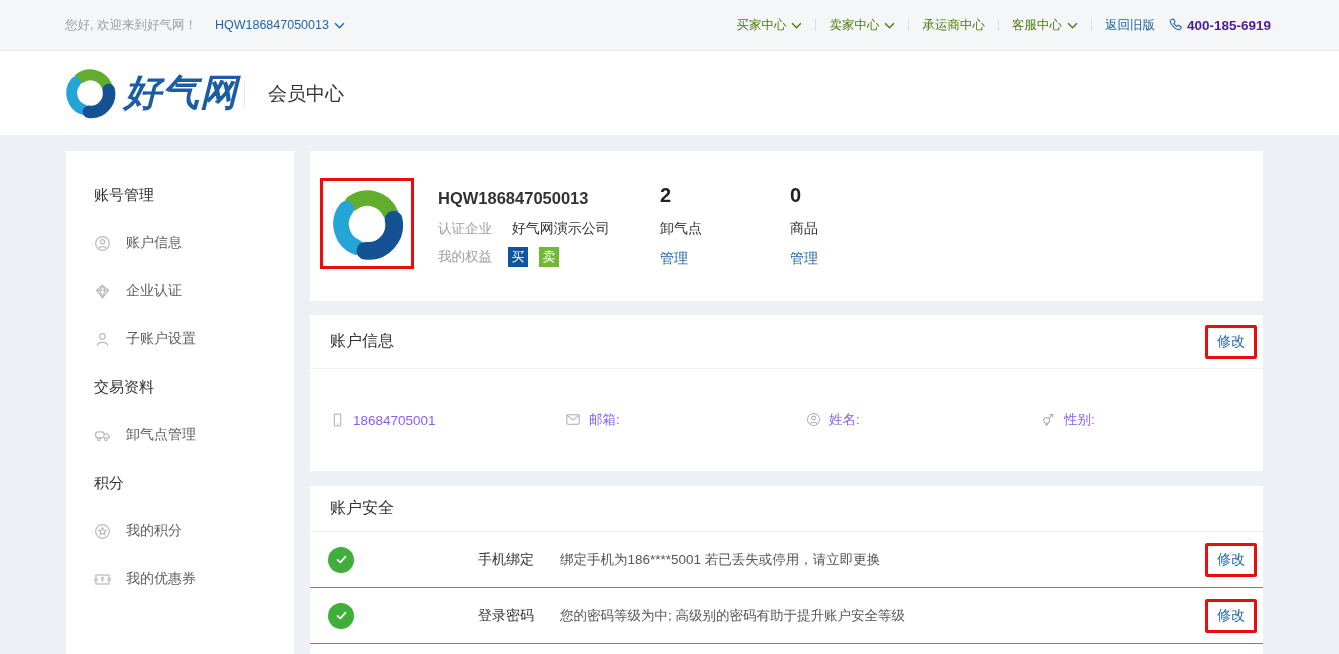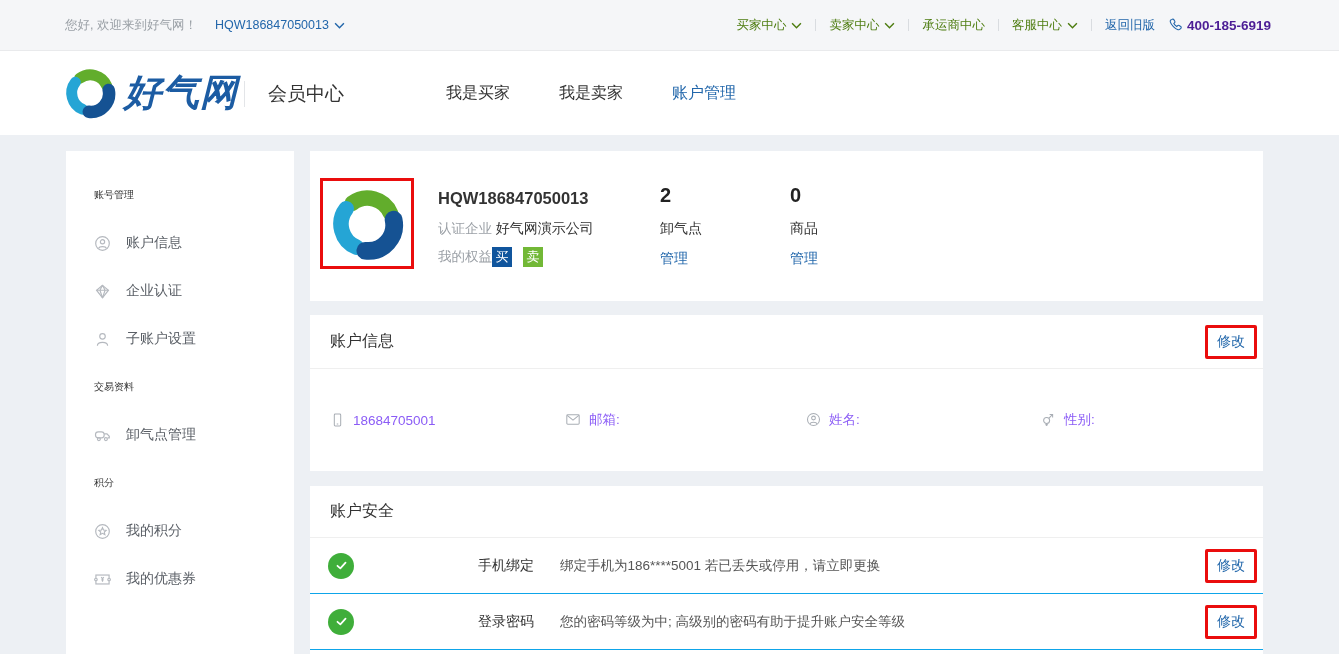--- a/index.html
+++ b/index.html
@@ -29,32 +29,32 @@
   .header-nav .nav-item { cursor:pointer; }
   .header-nav .active { color:#2267ab; }
 
   
   .page-body { position:relative; height:537px; }
   .card { background:#fff; position:absolute; }
 
   
   .sidebar { left:66px; top:16px; width:228px; height:521px; overflow:hidden; padding-top:20px; }
   .sb-row { height:48px; display:flex; align-items:center; padding-left:28px; font-size:14px; }
-  .sb-group-title { color:#333; font-size:10px; cursor:default; }
+  .sb-group-title { color:#333; font-size:15px; cursor:default; }
   .sb-item { color:#5a5f66; cursor:pointer; }
   .sb-item .sb-icon { width:17px; height:17px; margin-right:15px; display:inline-flex; color:#b5b9bf; }
   .sb-icon svg { width:17px; height:17px; }
 
   
   .profile-card { left:310px; top:16px; width:953px; height:150px; }
   .avatar-box { position:absolute; left:10px; top:27px; width:94px; height:91px;
     border:3px solid #ea0d0d; background:#fff; display:flex; align-items:center; justify-content:center; cursor:pointer; }
   .p-id { position:absolute; left:128px; top:38px; font-size:16.5px; font-weight:bold; color:#333; }
   .p-row2 { position:absolute; left:128px; top:69px; font-size:13.5px; }
-  .p-label { color:#9ba0a6; }
+  .p-label { color:#9ba0a6; margin-right:16px; }
   .p-company { color:#333; font-size:14px; }
   .p-row3 { position:absolute; left:128px; top:96px; font-size:13.5px; display:flex; align-items:center; }
   .badge { display:inline-flex; width:20px; height:20px; align-items:center; justify-content:center;
     color:#fff; font-size:13px; margin-right:11px; cursor:default; }
   .badge-buy { background:#10559d; }
   .badge-sell { background:#72b836; }
   .stat { position:absolute; top:33px; }
   .stat-1 { left:350px; } .stat-2 { left:480px; }
   .stat-val { font-size:20px; font-weight:bold; color:#222; }
   .stat-label { font-size:14px; color:#333; margin-top:13px; }
@@ -148,25 +148,20 @@
 
 <div class="header">
   <div class="brand">
     <svg width="52" height="52" viewBox="0 0 100 100">
         <use href="#swirl"></use>
       </svg>
     <span class="brand-text">好气网</span>
   </div>
   <div class="header-divider"></div>
   <div class="portal-title">会员中心</div>
-  <div class="header-nav">
-    <span class="nav-item">我是买家</span>
-    <span class="nav-item">我是卖家</span>
-    <span class="nav-item active">账户管理</span>
-  </div>
 </div>
 
 <div class="page-body">
 
   <div class="card sidebar">
     <div class="sb-row sb-group-title">账号管理</div>
 
     <div class="sb-row sb-item">
       <span class="sb-icon">
         <svg viewBox="0 0 16 16" fill="none" stroke="currentColor" stroke-width="1.1">
@@ -302,21 +297,21 @@
             <circle cx="6" cy="9" r="3.2"></circle>
             <path d="M8.3,6.7 L12.4,2.6 M9.2,2.6 H12.4 V5.8 M6,12.2 V15 M4.5,13.6 H7.5"></path>
           </svg>
           </span>
         <span>性别:</span>
       </span>
     </div>
   </div>
 
   <div class="card security-card">
-    <div class="section-head" style="height:52px">
+    <div class="section-head" style="height:46px">
       <span>账户安全</span>
     </div>
     <div class="sec-row">
       <span class="check-circle">
         <svg width="15" height="15" viewBox="0 0 26 26">
             <polyline points="6,13.5 11,18 20,8" fill="none" stroke="#fff" stroke-width="3" stroke-linecap="round" stroke-linejoin="round"></polyline>
           </svg>
       </span>
       <span class="sec-label">手机绑定</span>
       <span class="sec-desc">绑定手机为186****5001 若已丢失或停用，请立即更换</span>

